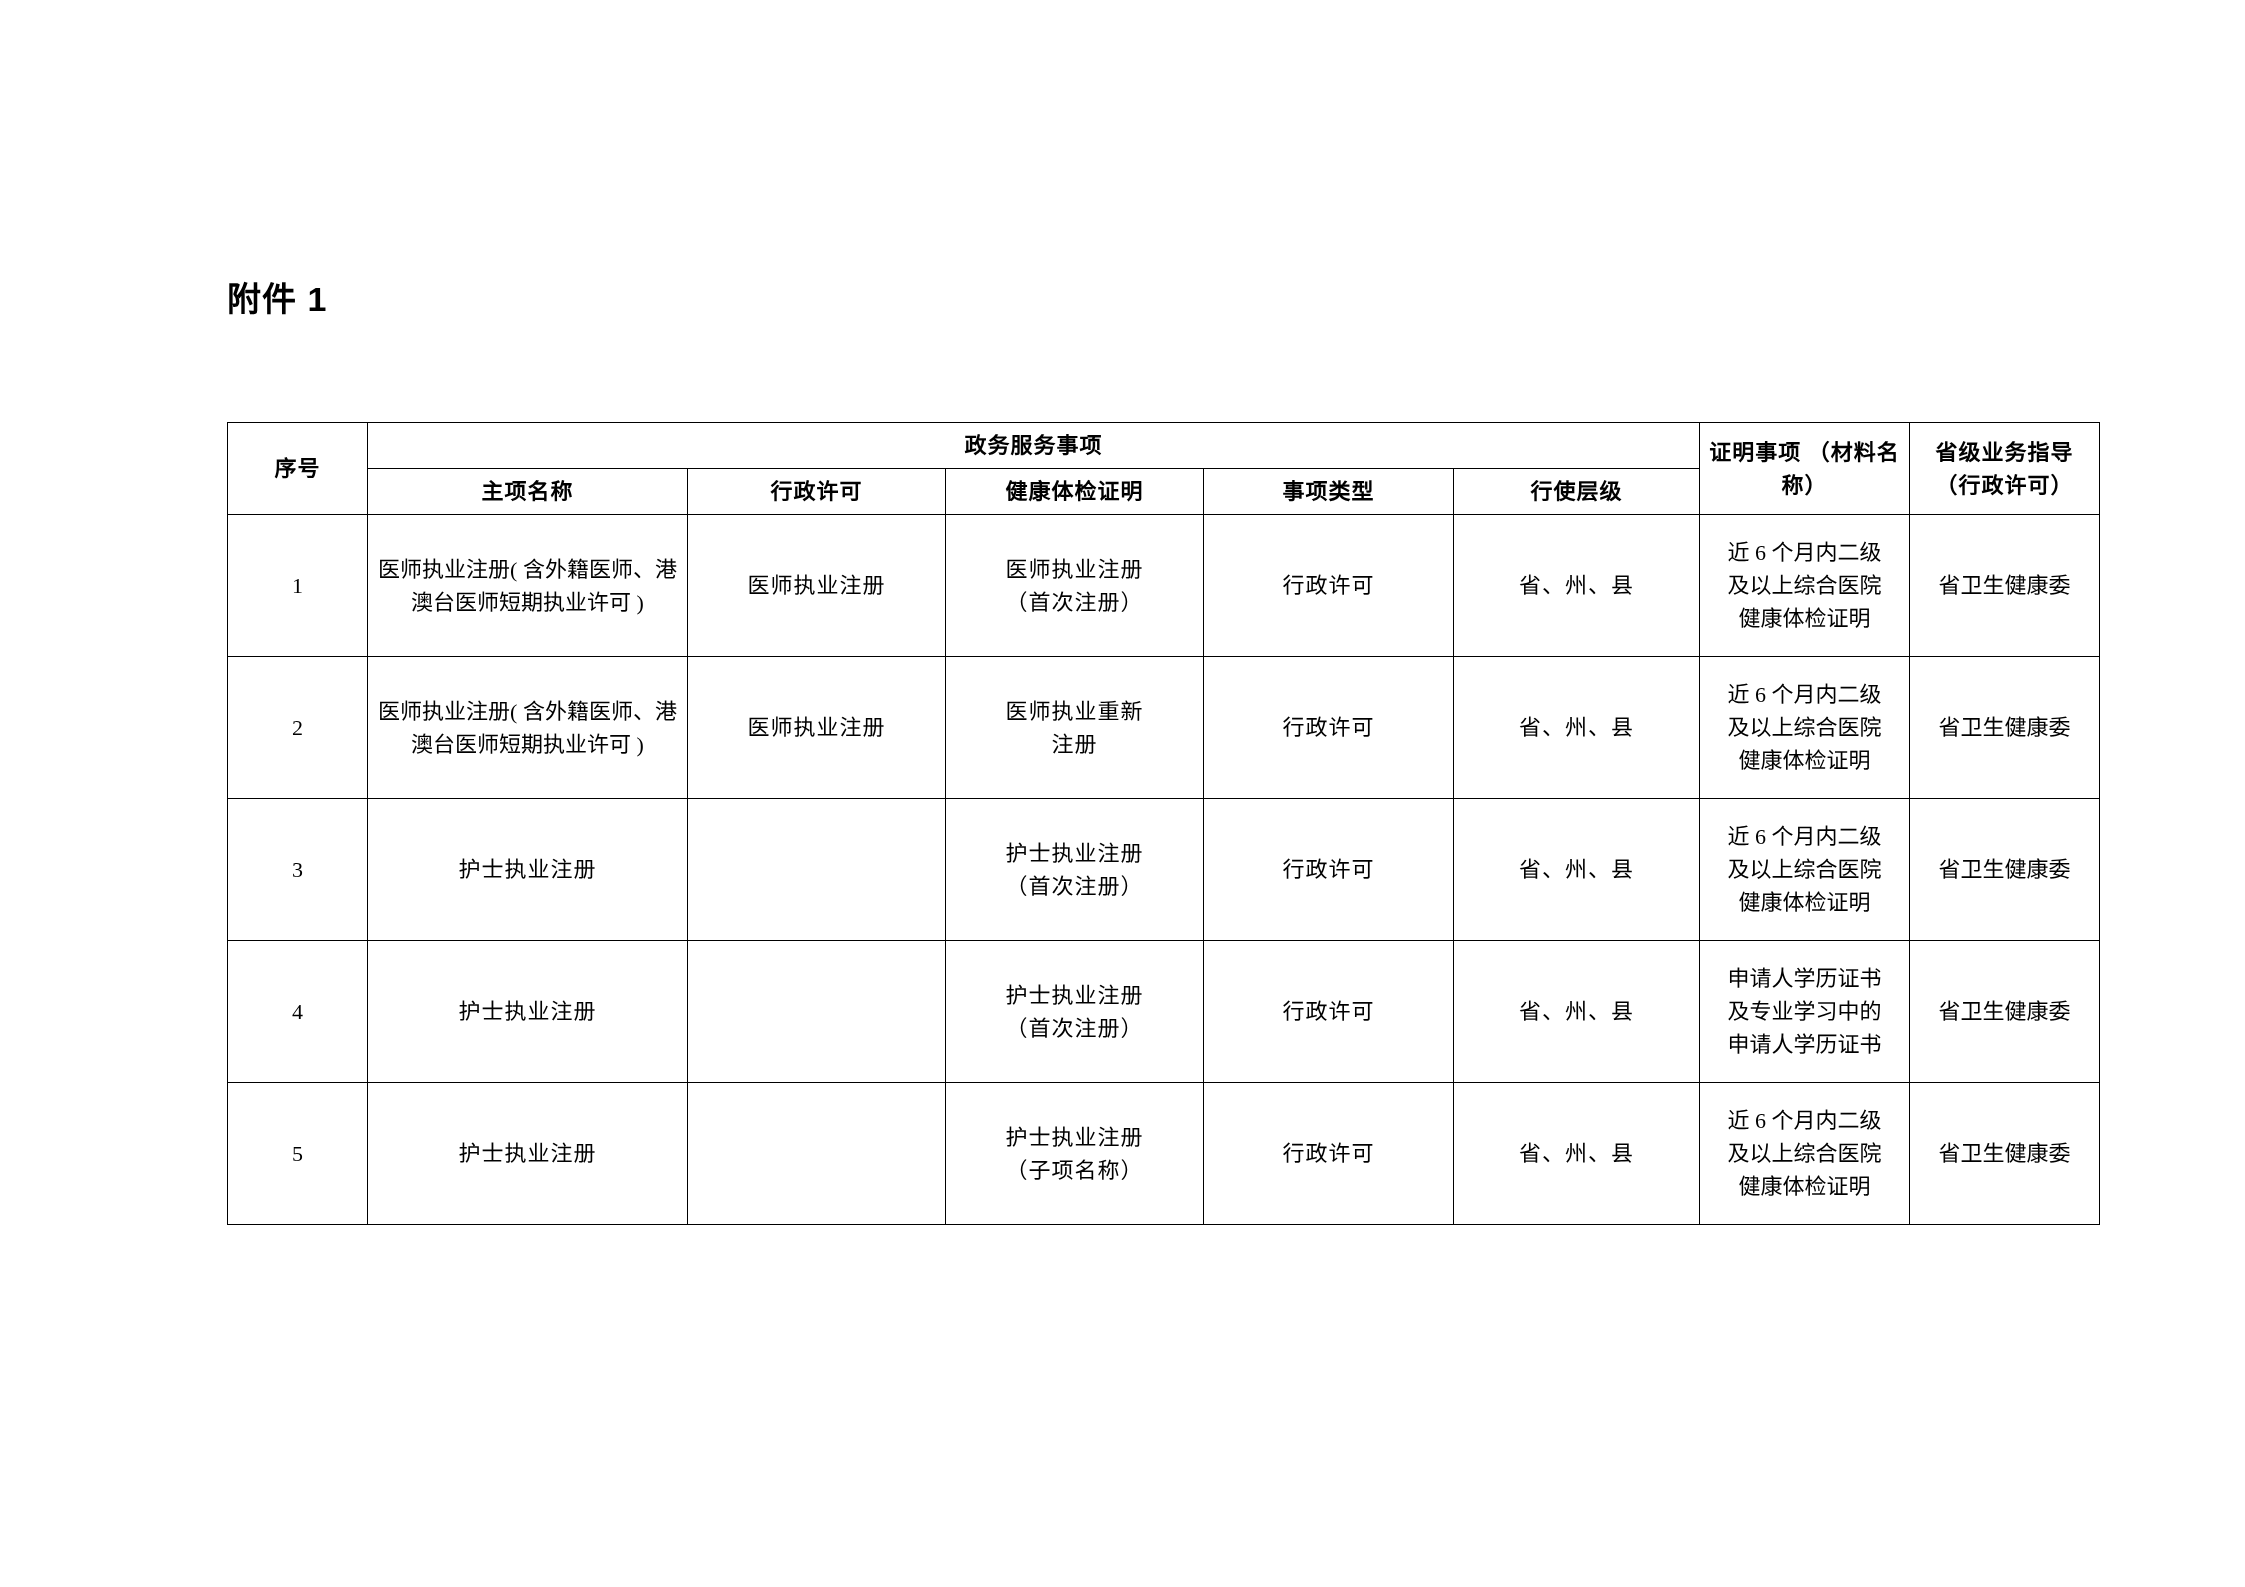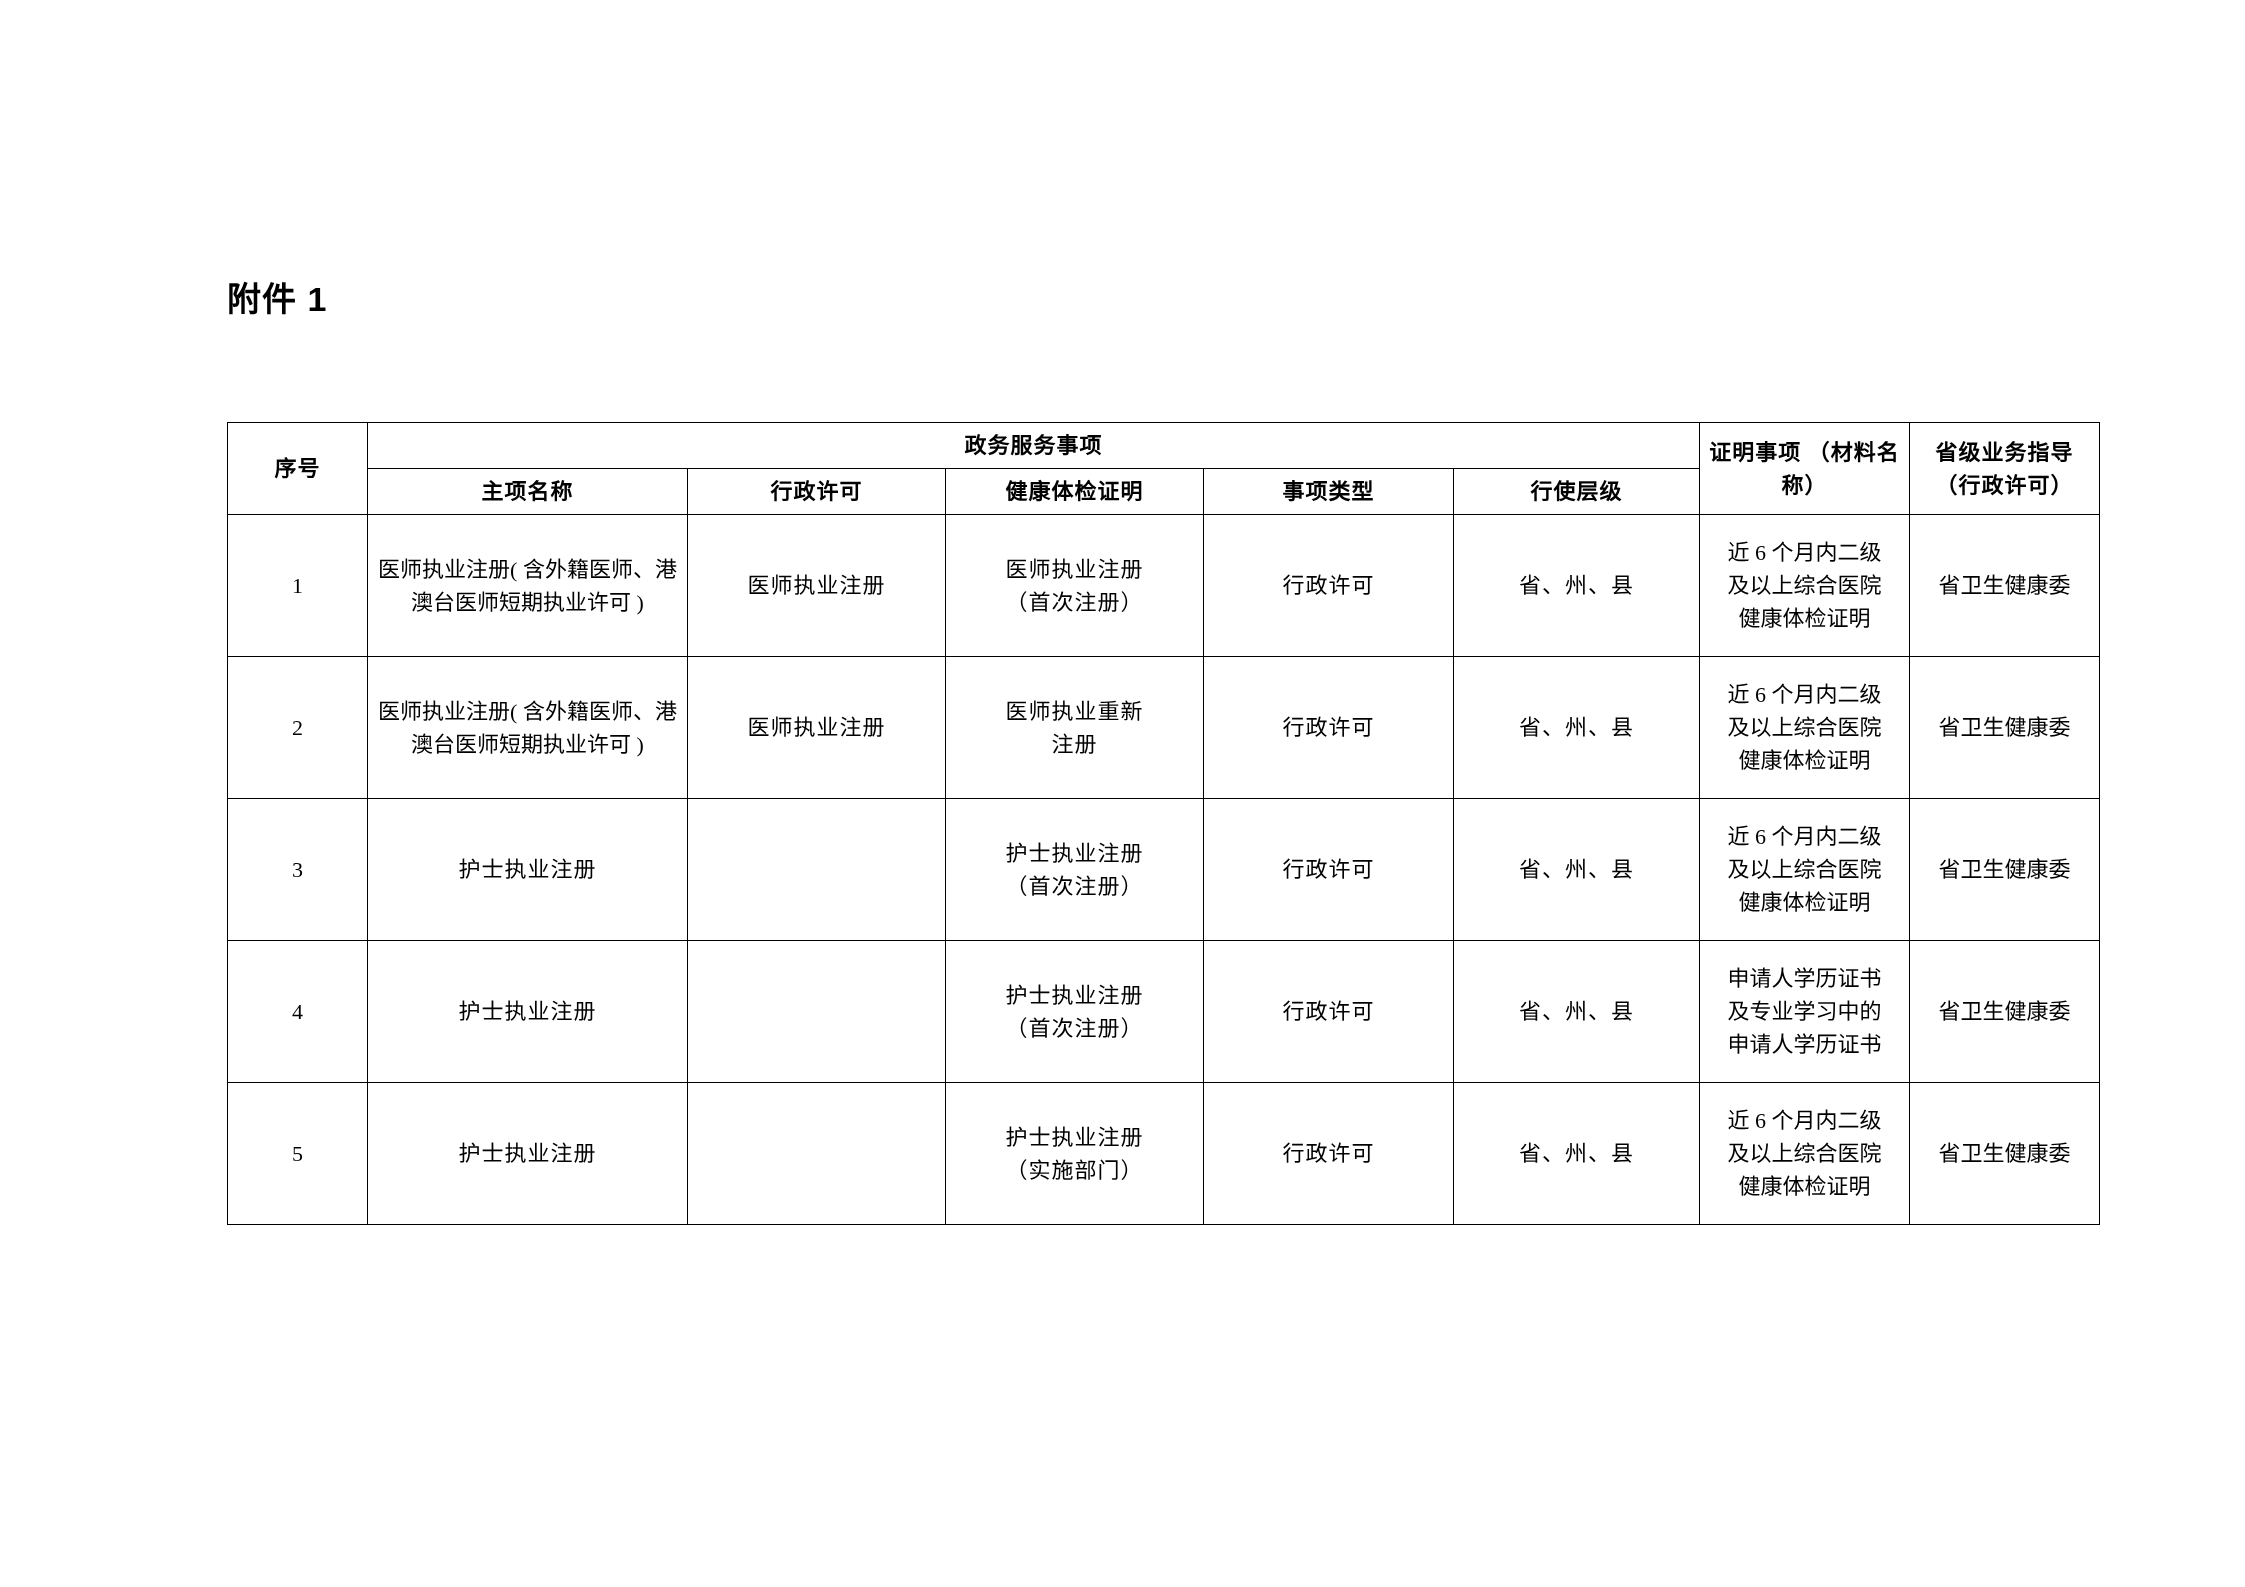--- a/index.html
+++ b/index.html
@@ -202,21 +202,21 @@
           </td>
           <td class="tight">省卫生健康委</td>
         </tr>
 
         <tr style="height:142px;">
           <td class="seq">5</td>
           <td class="cell-text">护士执业注册</td>
           <td class="cell-text"></td>
           <td class="cell-text two-line">
             <span>护士执业注册</span>
-            <span>（实施部门）</span>
+            <span>（子项名称）</span>
           </td>
           <td class="cell-text">行政许可</td>
           <td class="cell-text">省、州、县</td>
           <td class="tight two-line">
             <span>近 6 个月内二级</span>
             <span>及以上综合医院</span>
             <span>健康体检证明</span>
           </td>
           <td class="tight">省卫生健康委</td>
         </tr>

